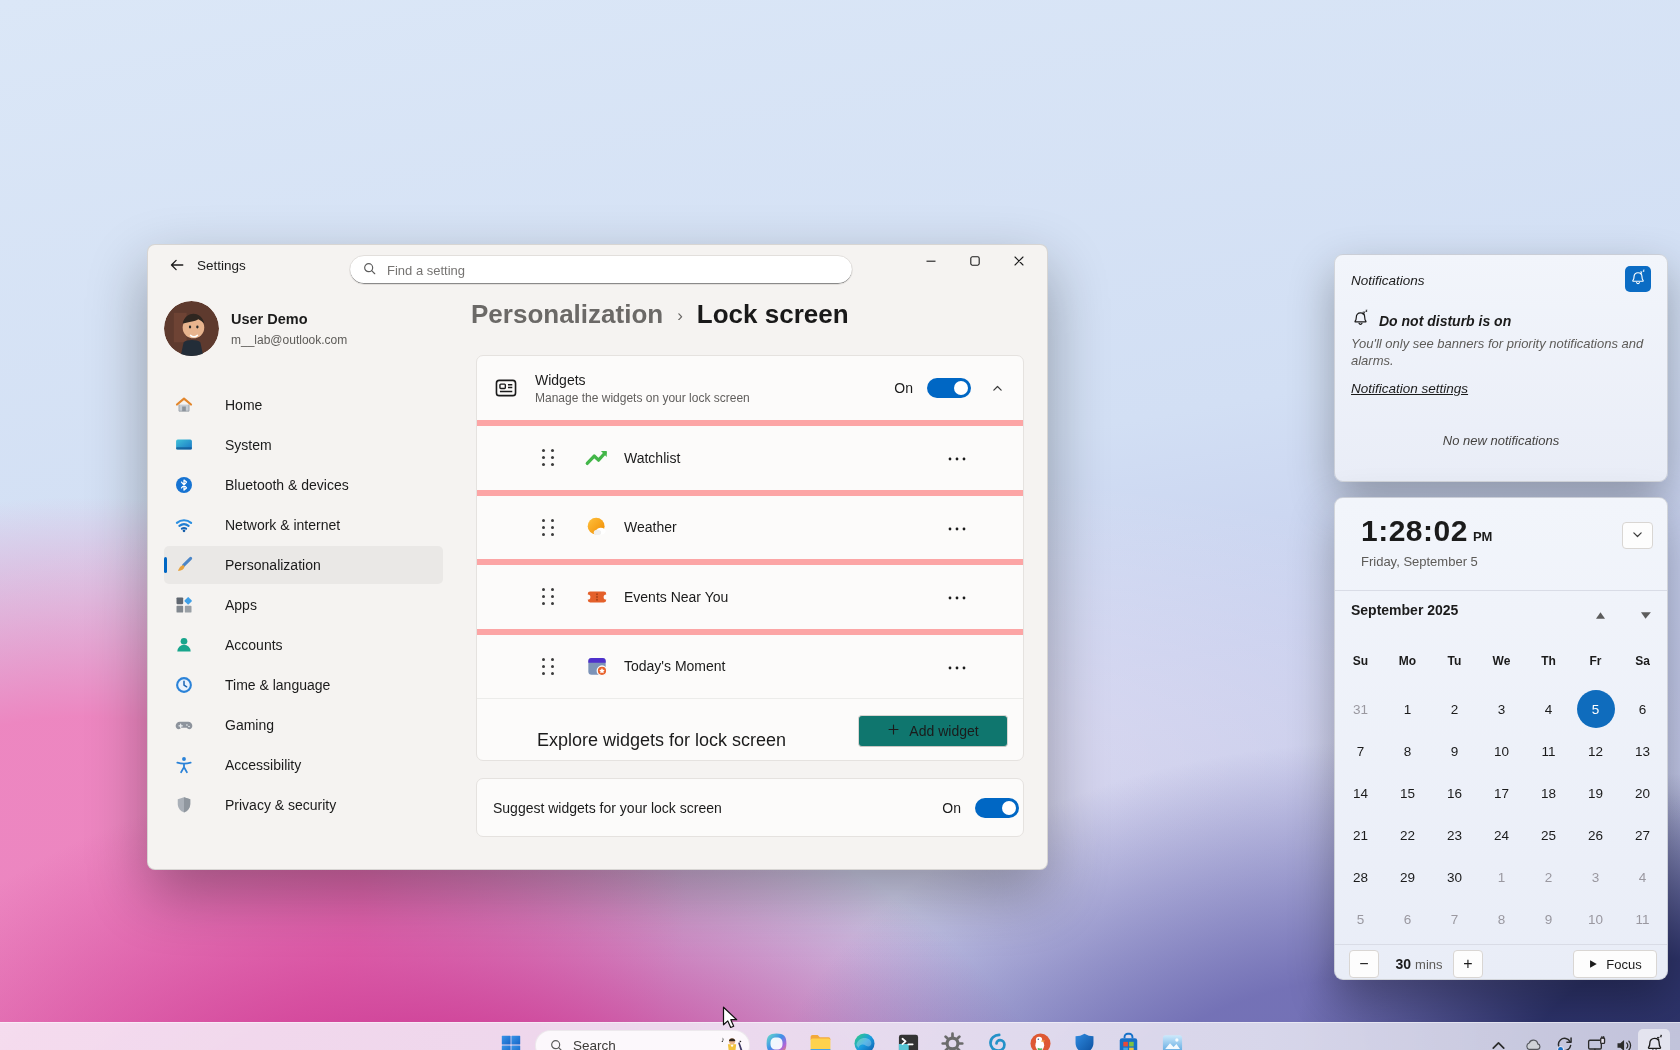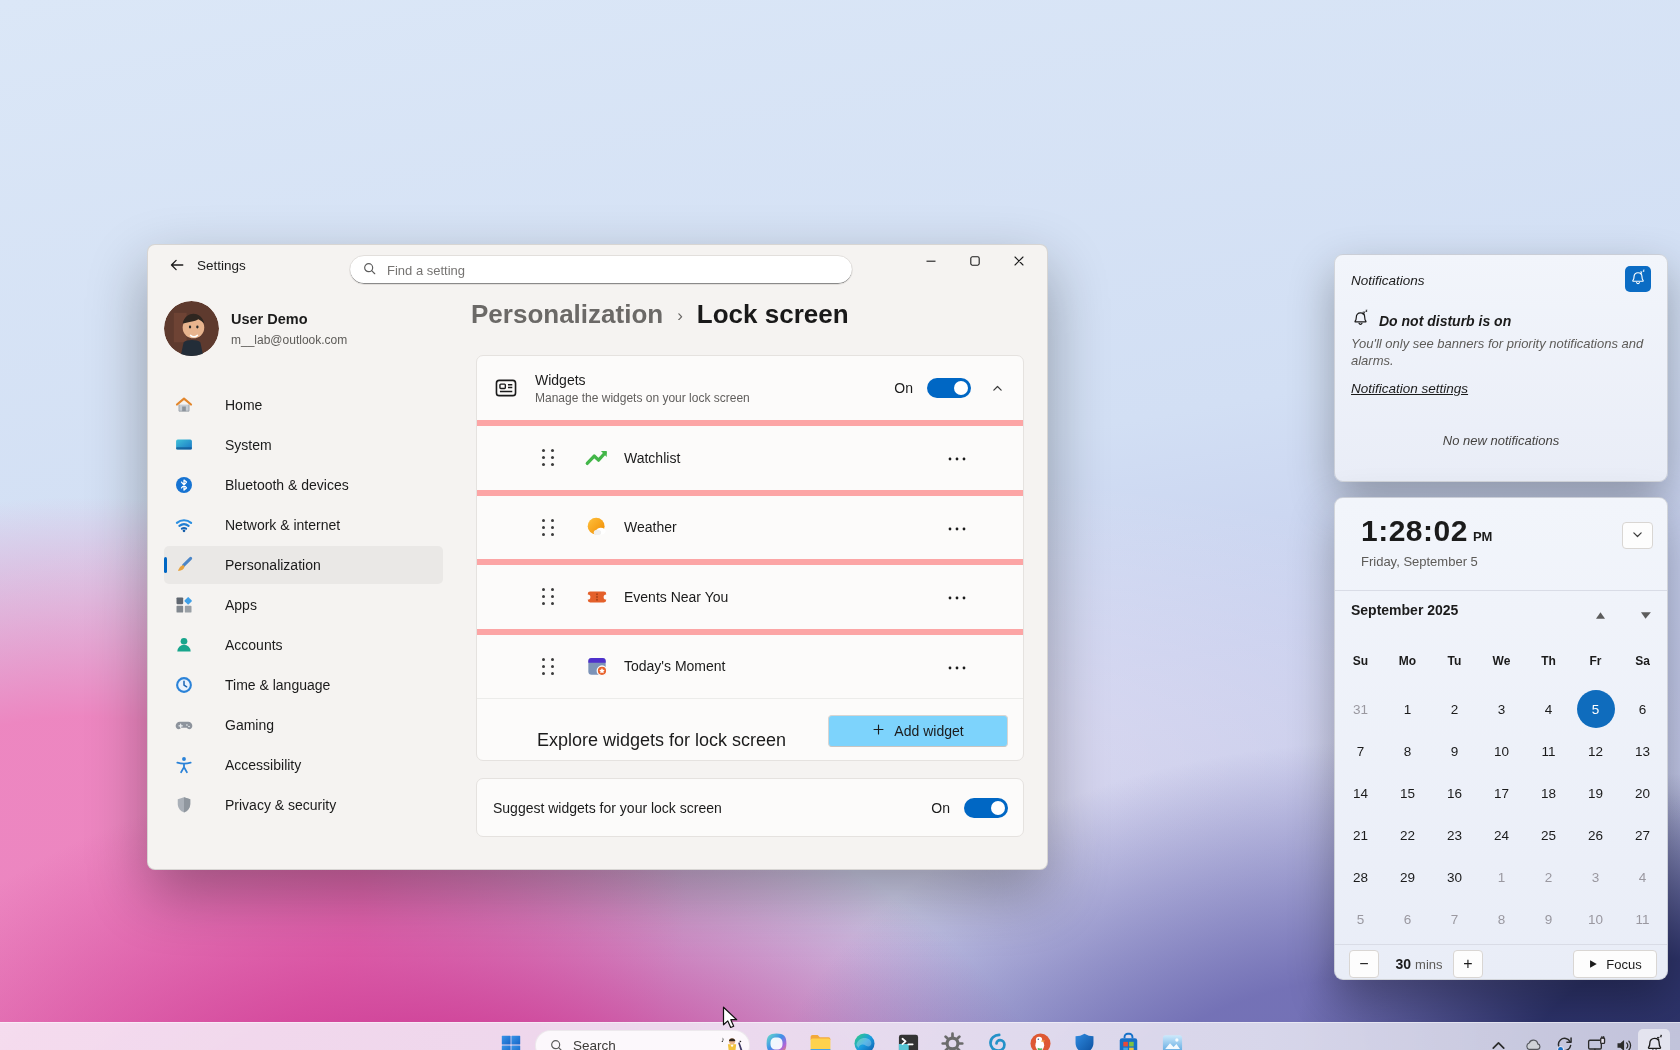--- a/index.html
+++ b/index.html
@@ -73,25 +73,25 @@
     gap:4px 6px;margin-right:30px;}
   .drag i{background:#3c3c3c;border-radius:50%;}
   .wico{width:26px;height:26px;margin-right:14px;}
   .wico svg{width:26px;height:26px;}
   .wlab{font-size:14px;}
   .more{margin-left:auto;margin-right:52px;border:none;background:transparent;padding:4px;}
   .more svg{width:20px;height:6px;}
   .explore{height:64px;display:flex;align-items:center;border-top:1px solid #ececea;
     padding:0 15px 0 60px;box-sizing:border-box;}
   .explore-lbl{font-size:18px;margin-top:20px;}
-  .addbtn{margin-left:auto;width:180px;height:32px;background:#7dd3fc;border:1px solid #d8d5d2;
+  .addbtn{margin-left:auto;width:150px;height:32px;background:#0f766e;border:1px solid #d8d5d2;
     border-bottom-color:#c8c5c2;border-radius:4px;display:flex;align-items:center;justify-content:center;
     gap:9px;font-size:14px;font-family:inherit;color:#1b1b1b;}
   .addbtn svg{width:13px;height:13px;}
-  #suggestCard{top:533px;height:59px;display:flex;align-items:center;padding:0 15px 0 16px;}
+  #suggestCard{top:533px;height:59px;display:flex;align-items:center;padding:0 4px 0 16px;}
   #suggestCard .statelbl{margin-left:auto;margin-right:14px;}
   
   .panel{position:absolute;left:1334px;width:334px;background:linear-gradient(180deg,#f2f5fb,#e9edf7);
     border:1px solid rgba(0,0,0,.13);border-radius:9px;box-shadow:0 18px 45px rgba(0,0,0,.3);
     box-sizing:border-box;}
   #notifPanel{top:254px;height:228px;font-style:italic;}
   .np-title{position:absolute;left:16px;top:18px;font-size:13.5px;}
   .np-dndbtn{position:absolute;right:16px;top:11px;width:26px;height:26px;border-radius:5px;
     background:#0b6cc4;border:none;display:flex;align-items:center;justify-content:center;padding:0;}
   .np-dndbtn svg{width:18px;height:18px;}

